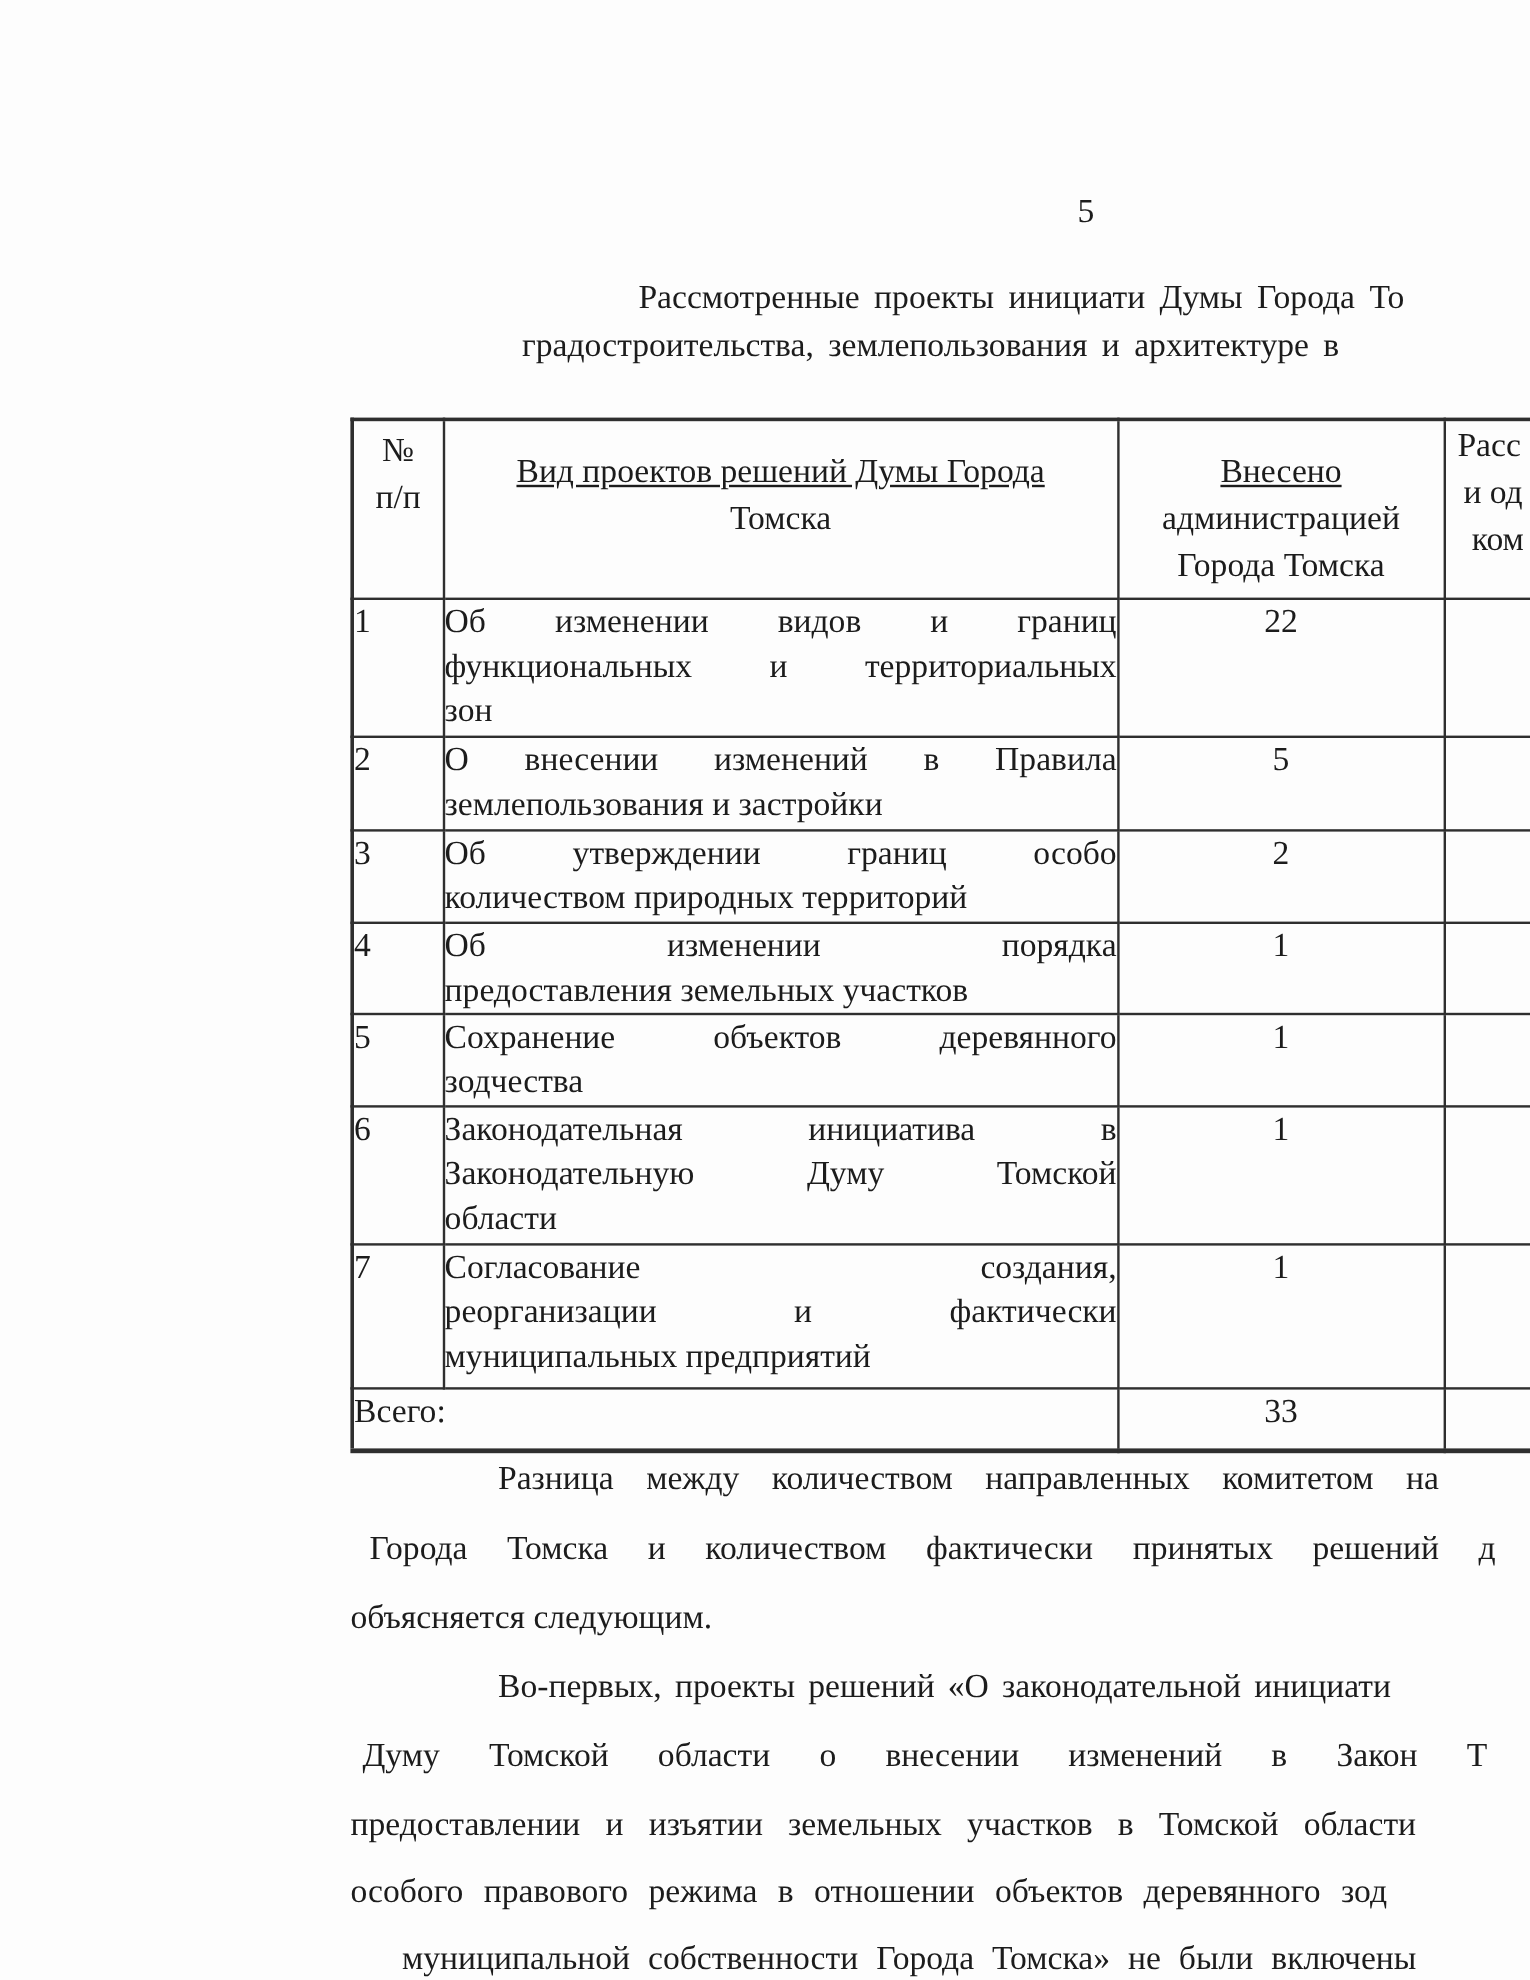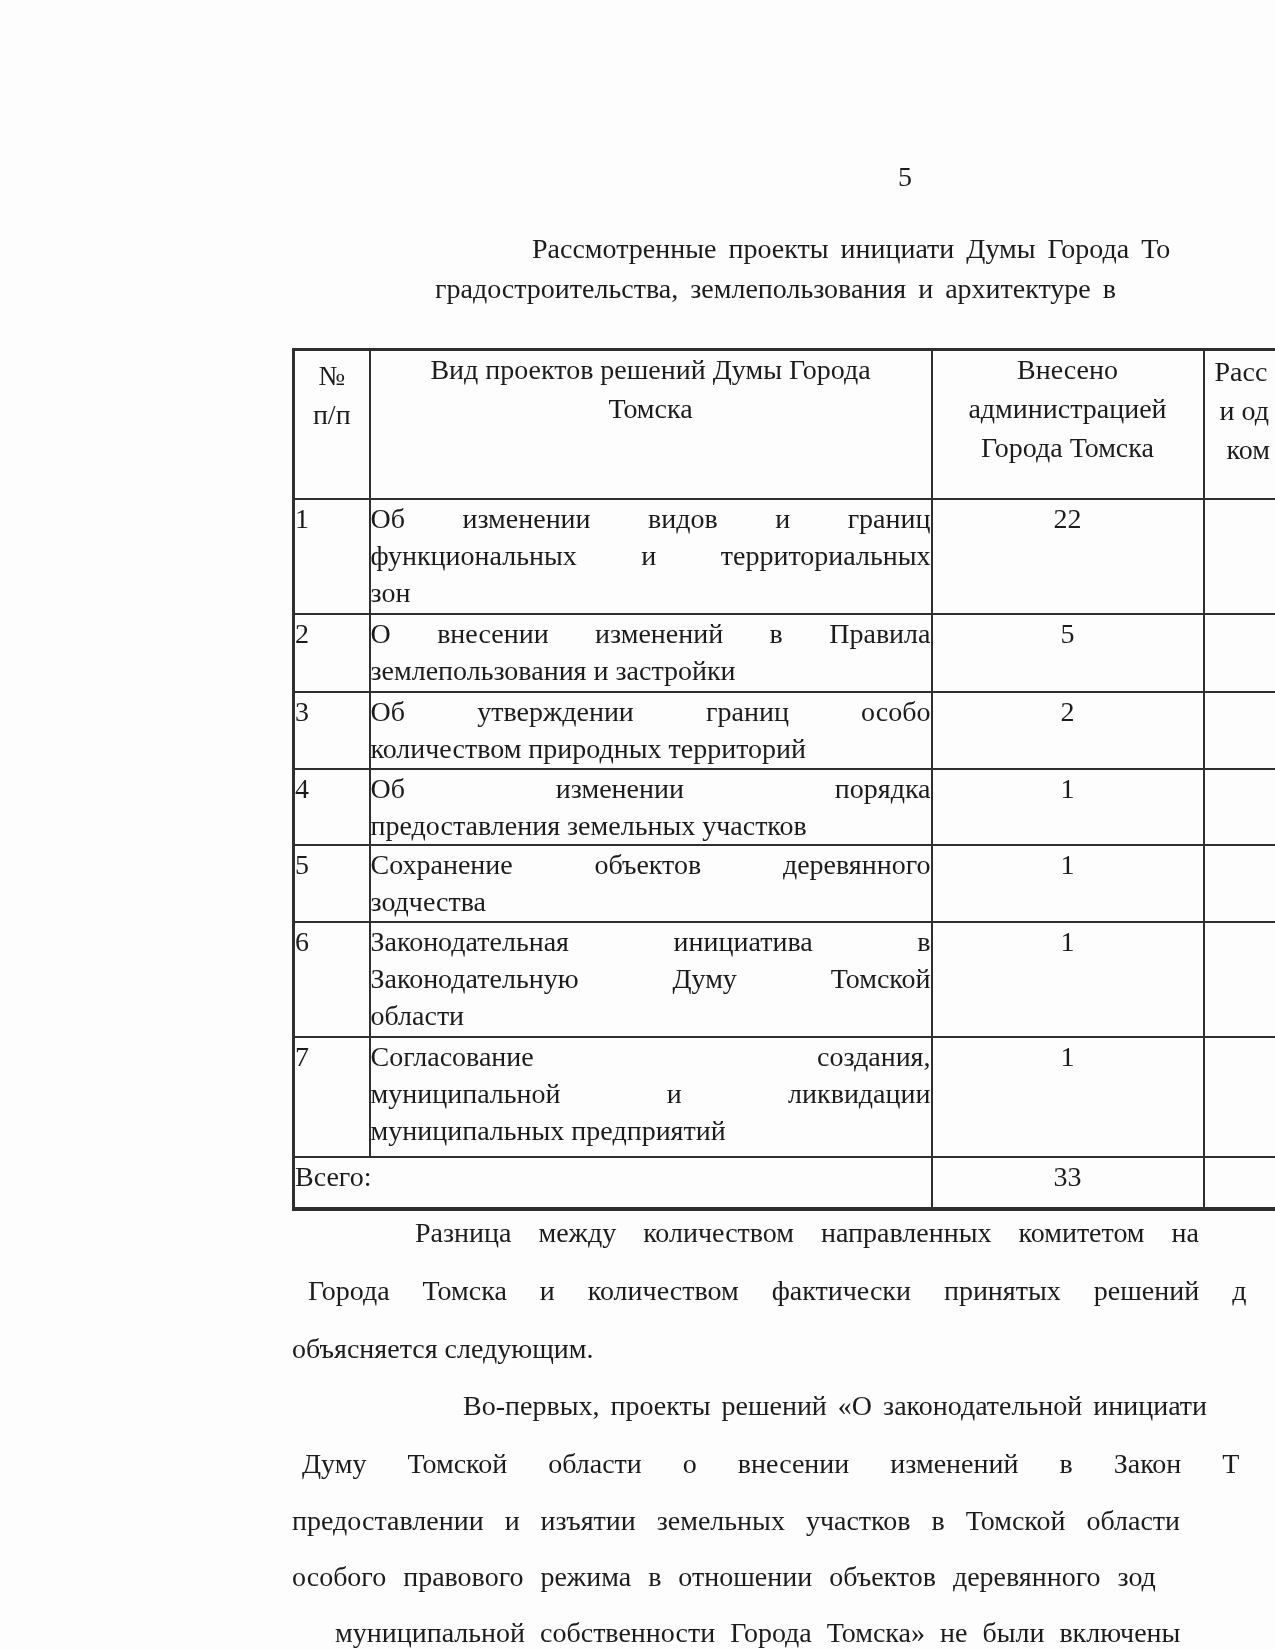--- a/index.html
+++ b/index.html
@@ -30,21 +30,21 @@
     padding:0;
     overflow:hidden;
   }
   tr.hrow { height:149px; }
   th .hl { text-align:center; padding-top:2px; }
   th.col-rev .hl { text-align:left; }
   th.col-rev .hl:nth-child(1) { padding-left:10px; }
   th.col-rev .hl:nth-child(2) { padding-left:15px; }
   th.col-rev .hl:nth-child(3) { padding-left:22px; }
   th.col-num .hl:first-child { padding-top:6px; }
-  th.col-type .hl:first-child, th.col-sub .hl:first-child { padding-top:0; }
+  th.col-type .hl:first-child, th.col-sub .hl:first-child { padding-top:24px;text-decoration:underline; }
 
   td.c-num { padding:4px 4px 0 10px; }
   td.c-type { padding:4px 12px 2px 12px; }
   td.c-type .cl { text-align:justify; text-align-last:justify; }
   td.c-type .cl.last { text-align-last:left; }
   td.c-sub { text-align:center; padding-top:4px;margin-top:44px; }
   td.c-rev { }
 
   tr.trow { height:52px; }
   td.total-label { padding:10px 4px 4px 6px; }
@@ -145,40 +145,40 @@
             <div class="cl">Законодательную Думу Томской</div>
             <div class="cl last">области</div>
           </td>
           <td class="c-sub">1</td>
           <td class="c-rev"></td>
         </tr>
         <tr style="height: 120px;">
           <td class="c-num">7</td>
           <td class="c-type">
             <div class="cl">Согласование создания,</div>
-            <div class="cl">муниципальной и ликвидации</div>
+            <div class="cl">реорганизации и фактически</div>
             <div class="cl last">муниципальных предприятий</div>
           </td>
           <td class="c-sub">1</td>
           <td class="c-rev"></td>
         </tr>
       </tbody>
     <tfoot>
       <tr class="trow">
         <td colspan="2" class="total-label">Всего:</td>
         <td class="c-sub total-val">33</td>
         <td class="c-rev"></td>
       </tr>
     </tfoot>
   </table>
 
   <div id="paragraphs">
       <div class="pline" style="top: 1216px; left: 415px; word-spacing: 20px;">Разница между количеством направленных комитетом на</div>
       <div class="pline" style="top: 1274px; left: 308px; word-spacing: 26px;">Города Томска и количеством фактически принятых решений д</div>
       <div class="pline" style="top: 1332px; left: 292px; word-spacing: 0px;">объясняется следующим.</div>
-      <div class="pline" style="top: 1389px; left: 415px; word-spacing: 4px; margin-left: 48px;">Во-первых, проекты решений «О законодательной инициати</div>
+      <div class="pline" style="top: 1389px; left: 415px; word-spacing: 4px;">Во-первых, проекты решений «О законодательной инициати</div>
       <div class="pline" style="top: 1447px; left: 302px; word-spacing: 34px;">Думу Томской области о внесении изменений в Закон Т</div>
       <div class="pline" style="top: 1504px; left: 292px; word-spacing: 14px;">предоставлении и изъятии земельных участков в Томской области</div>
       <div class="pline" style="top: 1560px; left: 292px; word-spacing: 10px;">особого правового режима в отношении объектов деревянного зод</div>
       <div class="pline" style="top: 1616px; left: 292px; word-spacing: 8px; margin-left: 43px;">муниципальной собственности Города Томска» не были включены</div>
     </div>
 
 </div>
 
 </body></html>

